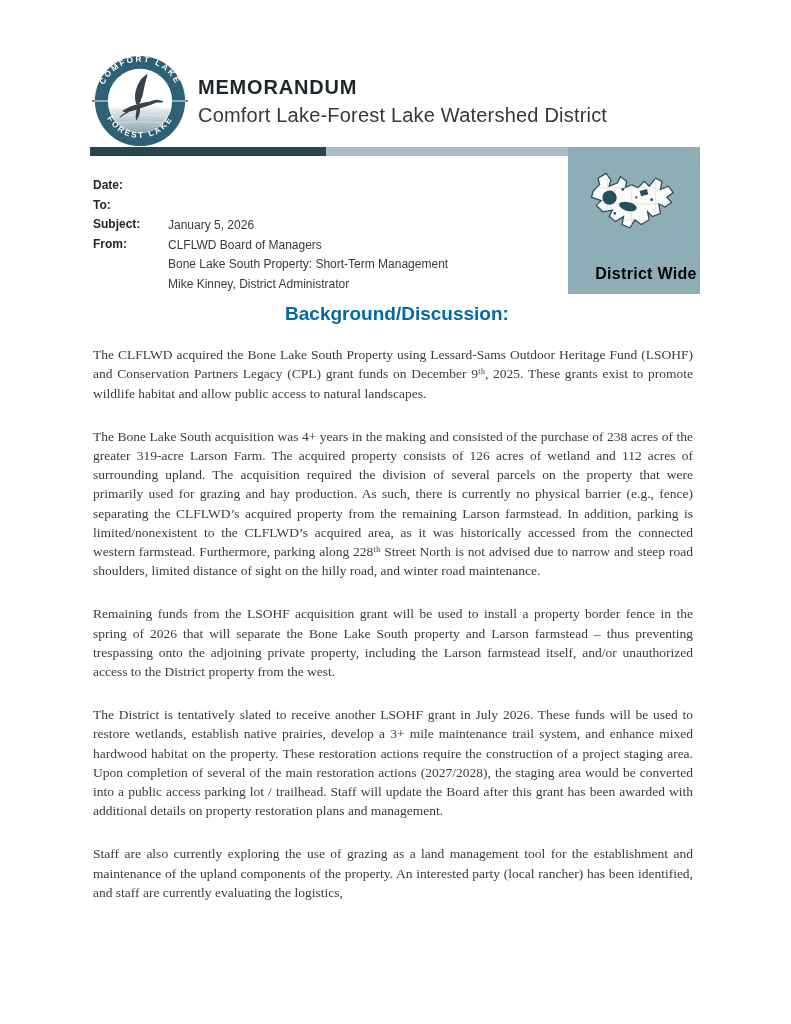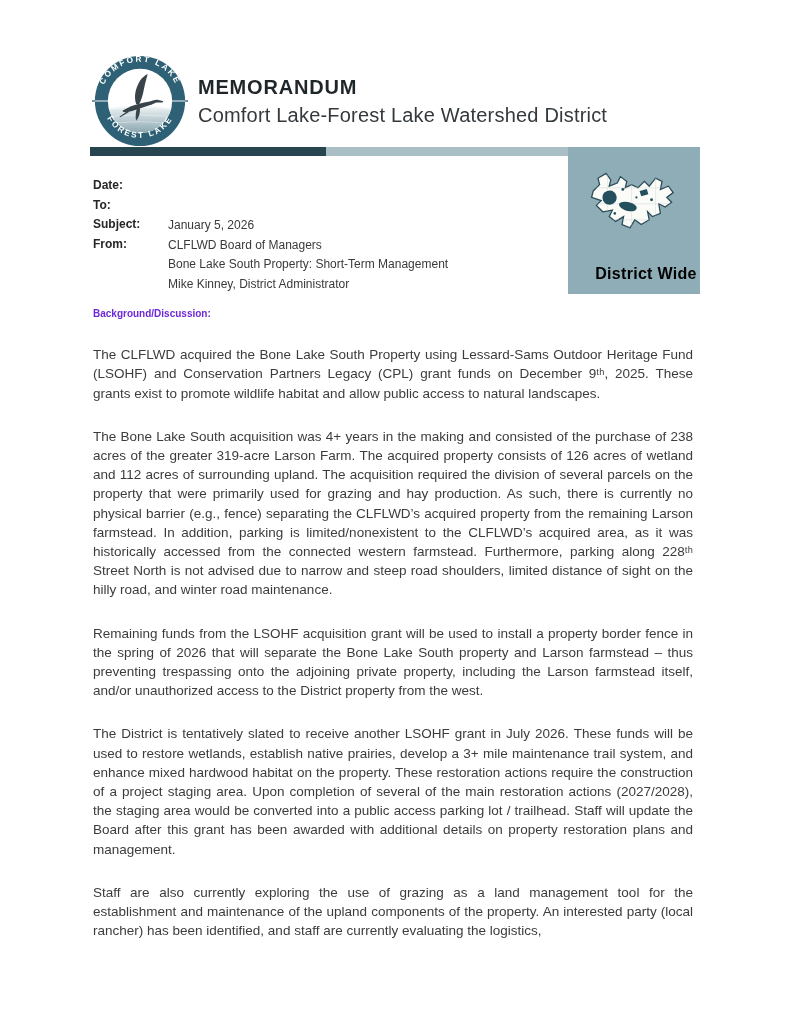--- a/index.html
+++ b/index.html
@@ -40,24 +40,24 @@
   .field-row { display:flex; height:19.5px; font-size:12px; align-items:flex-start; }
   .field-label { width:75px; font-weight:700; color:#262626; }
   .field-value { color:#3a3a3a;margin-top:40px; }
 
   
   .body-content {
     position:absolute; left:93px; top:304px; width:608px;
     font-size:13.5px; line-height:19.2px; color:#3c3c3c; text-align:justify;
   }
   .section-heading {
-    font-size:10px; font-weight:700; color:#6d28d9; margin:0 0 22px 0;
-    text-align:left;
+    font-size:19px; font-weight:700; color:#0369a1; margin:0 0 22px 0;
+    text-align:center;
   }
-  .body-content p { margin:0 8px 24px 0; }
+  .body-content p { margin:0 8px 24px 0;font-family:Liberation Serif, serif; }
 </style>
 </head>
 <body>
 
 <div class="page">
 
   <svg class="logo" viewBox="0 0 100 100" aria-hidden="true">
     <defs>
       <linearGradient id="waterGrad" x1="0" y1="0" x2="0" y2="1">
         <stop offset="0" stop-color="#e9eff1"></stop>

